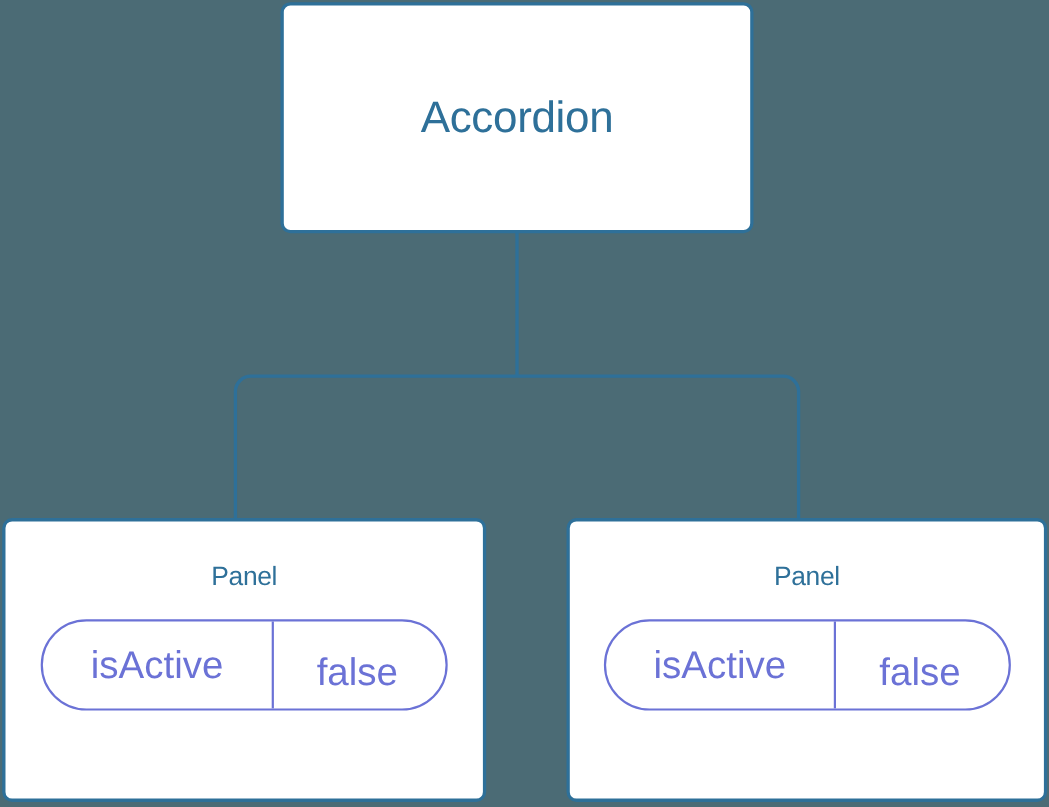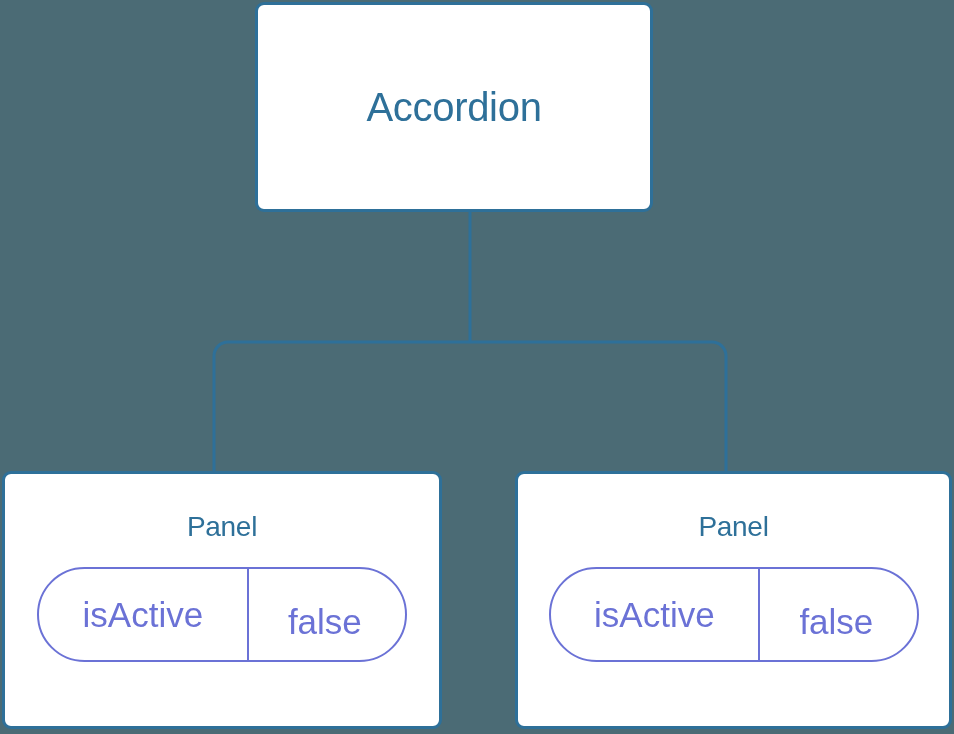--- a/index.html
+++ b/index.html
@@ -39,21 +39,21 @@
     border: 3px solid #2e7099;
     border-radius: 9px;
     box-sizing: border-box;
     display: flex;
     flex-direction: column;
     align-items: center;
   }
   .node-root {
     left: 255px;
     top: 2px;
-    width: 398px;
+    width: 430px;
     height: 210px;
     justify-content: center;
   }
   .node-child-left {
     left: 2px;
     top: 471px;
     width: 440px;
     height: 258px;
     padding-top: 38px;
   }
@@ -67,27 +67,27 @@
 
   .node-title {
     color: #2e7099;
     font-size: 40px;
     line-height: 1.05;
     letter-spacing: -0.3px;
     white-space: nowrap;
   }
   .node-child-left .node-title,
   .node-child-right .node-title {
-    font-size: 28px;
+    font-size: 24px;
   }
 
   
   .state-pill {
     margin-top: 26px;
-    height: 95px;
+    height: 83px;
     border: 2px solid #6b72d6;
     border-radius: 55px;
     box-sizing: border-box;
     display: flex;
     align-items: stretch;
     background: #ffffff;
   }
   .node-child-left .state-pill { width: 370px; }
   .node-child-right .state-pill { width: 370px; }
 

